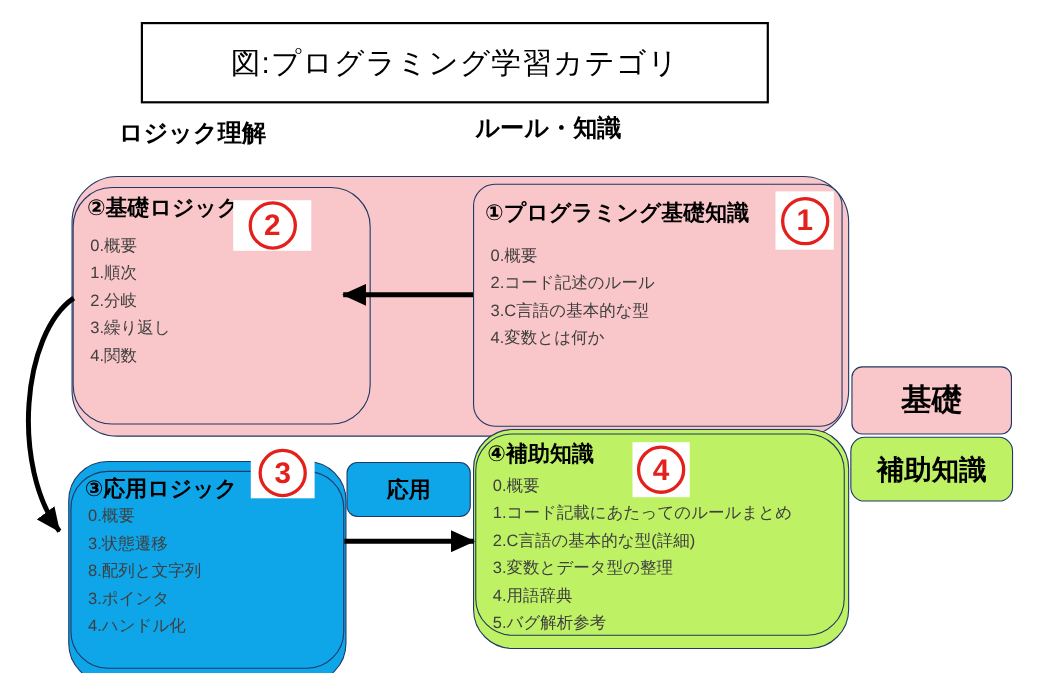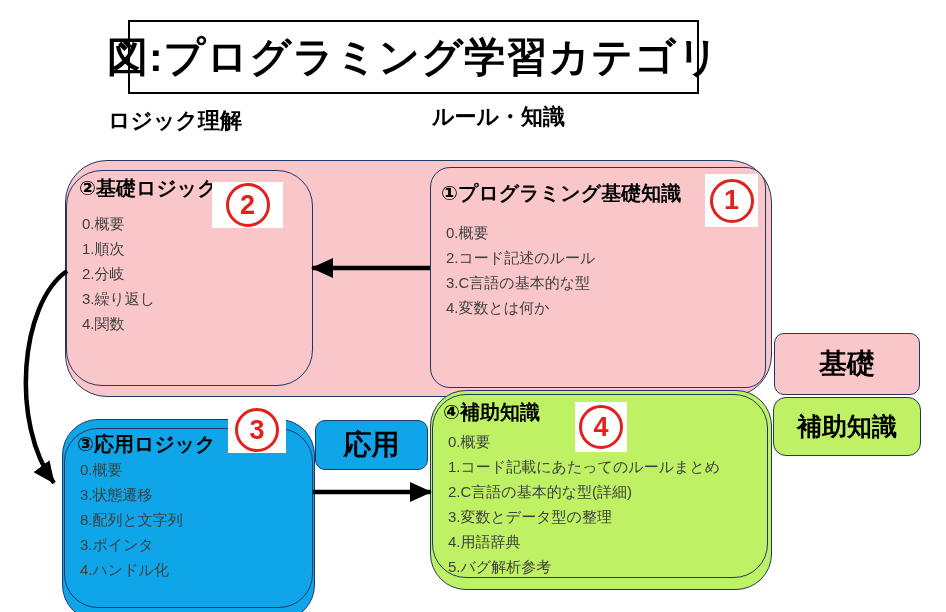--- a/index.html
+++ b/index.html
@@ -5,52 +5,52 @@
   html,body{margin:0;padding:0;background:#fff;}
   body{font-family:"Liberation Sans","DejaVu Sans",sans-serif;}
   #canvas{position:relative;width:946px;height:612px;background:#fff;overflow:hidden;}
 
   .shape{position:absolute;box-sizing:border-box;border:1.6px solid #1f3864;}
   .pink{background:#f9c6c9;}
   .blue{background:#0ea5e9;margin-top:30px;}
   .green{background:#bef264;}
 
   .back-pink{left:65px;top:160px;width:707px;height:237px;border-radius:42px;}
-  .box2{left:66px;top:170px;width:247px;height:216px;border-radius:36px;}
+  .box2{left:66px;top:170px;width:271px;height:216px;border-radius:36px;}
   .box1{left:430px;top:167px;width:336px;height:221px;border-radius:20px;}
   .back-blue{left:62px;top:389px;width:253px;height:202px;border-radius:36px;}
   .box3{left:64px;top:398px;width:249px;height:180px;border-radius:34px;}
   .back-green{left:430px;top:390px;width:342px;height:200px;border-radius:36px;}
   .box4{left:432px;top:394px;width:336px;height:184px;border-radius:34px;}
 
   .box-content{position:absolute;left:0;top:0;width:100%;height:100%;}
   .box-heading{position:absolute;font-weight:bold;font-size:20px;color:#000;white-space:nowrap;}
   .box-items{position:absolute;font-size:15px;color:#3f3f3f;white-space:nowrap;}
   .box-items div{line-height:25px;height:25px;}
 
   .title-box{position:absolute;left:128px;top:20px;width:567px;height:70px;border:2.2px solid #000;
     display:flex;align-items:center;justify-content:center;background:#fff;}
-  .title-text{font-size:41px;font-weight:bold;color:#000;letter-spacing:1px;white-space:nowrap;}
+  .title-text{font-size:27px;font-weight:normal;color:#000;letter-spacing:1px;white-space:nowrap;}
 
   .col-header{position:absolute;font-size:22px;font-weight:bold;color:#000;white-space:nowrap;}
   .col-header-left{left:108px;top:106px;}
   .col-header-right{left:432px;top:102px;}
 
   .plate{position:absolute;background:#fff;display:flex;align-items:center;justify-content:center;z-index:6;}
   .plate-2{left:212px;top:182px;width:71px;height:46px;}
   .plate-1{left:705px;top:174px;width:53px;height:53px;}
   .plate-3{left:228px;top:407px;width:58px;height:46px;}
   .plate-4{left:575px;top:402px;width:52px;height:50px;}
   .num-circle{width:38px;height:38px;border:3px solid #e3201b;border-radius:50%;
     display:flex;align-items:center;justify-content:center;
     font-size:27px;font-weight:bold;color:#e3201b;line-height:1;}
 
   .side-label{position:absolute;box-sizing:border-box;border:1.8px solid #1f3864;
     display:flex;align-items:center;justify-content:center;font-weight:bold;color:#000;z-index:5;}
-  .label-applied{left:315px;top:390px;width:113px;height:50px;border-radius:10px;font-size:28px;}
+  .label-applied{left:315px;top:390px;width:113px;height:50px;border-radius:10px;font-size:20px;}
   .label-basic{left:774px;top:333px;width:146px;height:62px;border-radius:10px;font-size:28px;}
   .label-aux{left:773px;top:397px;width:148px;height:59px;border-radius:13px;font-size:25px;}
 
   .arrow-layer{position:absolute;left:0;top:0;width:946px;height:612px;z-index:8;pointer-events:none;}
 </style>
 </head>
 <body>
 
 <div id="canvas">
 

